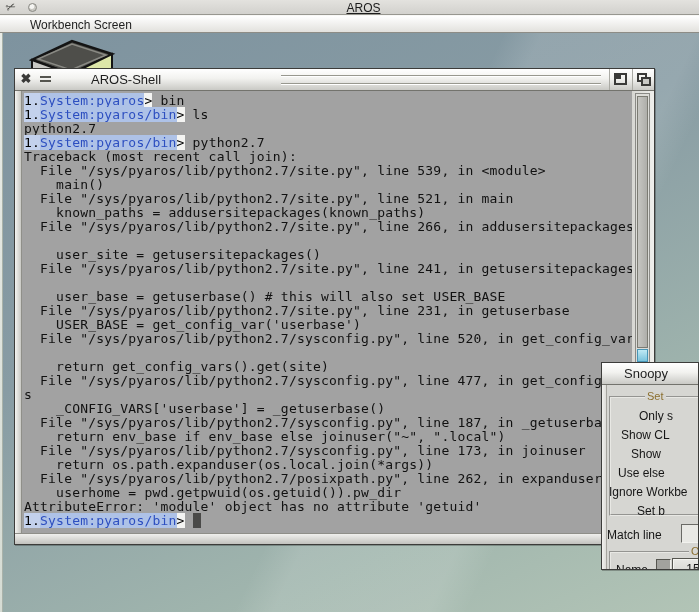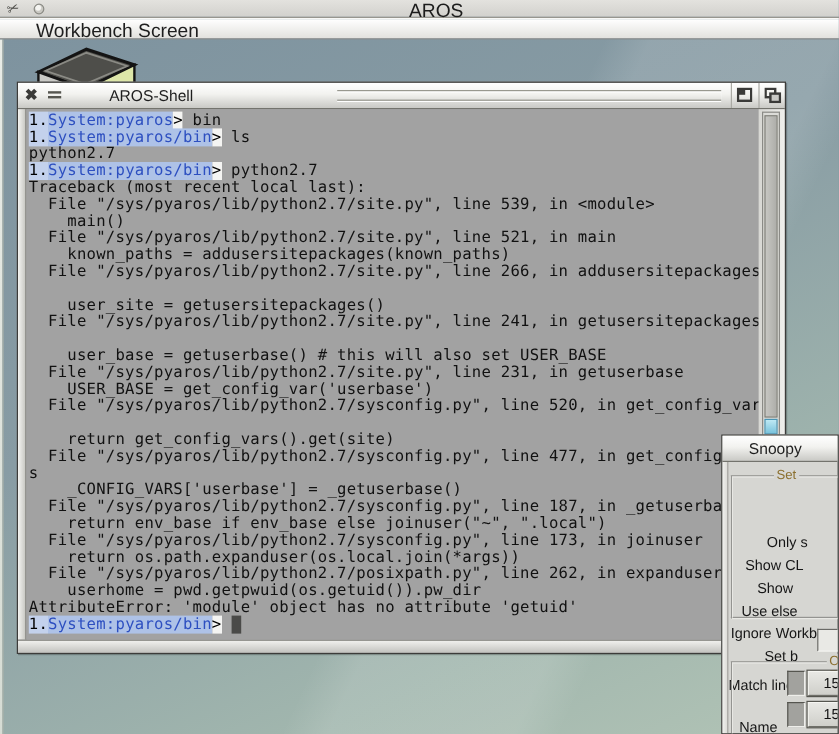--- a/index.html
+++ b/index.html
@@ -8,27 +8,27 @@
 
   
   #menubar { position:absolute; left:0; top:0; width:699px; height:15px;
     background:linear-gradient(#e3e2de,#d2d1cd); border-bottom:1px solid #97968f;
     font-size:11px; color:#222; }
   .mb-icon { position:absolute; top:0; font-size:12px; color:#555; line-height:15px; }
   #mb-scissors { left:6px; transform:rotate(-20deg); color:#4a4a46; }
   #mb-circle { left:28px; top:3px; width:9px; height:9px; border:1px solid #8a8a84;
     border-radius:50%; background:radial-gradient(circle at 40% 35%, #f5f5f2 0 2px, #c9c8c2 3px); }
   #mb-title { position:absolute; left:52%; top:1px; transform:translateX(-50%);
-    font-size:16px; color:#1c1c1c; }
+    font-size:12px; color:#1c1c1c;text-decoration:underline; }
 
   
   #screenbar { position:absolute; left:0; top:15px; width:699px; height:18px;
     background:linear-gradient(#ffffff,#e2e1dd); border-top:1px solid #f8f8f6;
     border-bottom:1px solid #8d8c86; }
-  #screenbar-title { position:absolute; left:30px; top:2px; font-size:16px; color:#1e1e1e; }
+  #screenbar-title { position:absolute; left:30px; top:2px; font-size:12px; color:#1e1e1e; }
 
   
   #desktop { position:absolute; left:0; top:33px; width:699px; height:579px;
     background:
       linear-gradient(115deg, rgba(255,255,255,0) 52%, rgba(255,255,255,.12) 56%,
         rgba(255,255,255,.12) 72%, rgba(255,255,255,0) 76%),
       linear-gradient(155deg,#7e939f 0%,#889ca4 40%,#a2b7ae 78%,#b2c4b6 100%); }
   #desktop-left-strip { position:absolute; left:0; top:0; width:3px; height:100%;
     background:linear-gradient(#e9ece7,#d6dcd4); border-right:1px solid #a9b2a9; }
   #disk-icon { position:absolute; left:22px; top:5px; }
@@ -76,33 +76,33 @@
     background:#a2a2a2; padding:3px 0 0 2px;
     font-family:"DejaVu Sans Mono", monospace; font-size:13px; line-height:14px;
     letter-spacing:.2px; color:#111; overflow:hidden; }
   .term-line { white-space:pre; height:14px; }
   .seg-h { color:#2d4fc0; background:#aec2e7; }
   .seg-n { color:#000; background:#c3d1ec; }
   .seg-g { color:#000; background:#f4f4f2; }
   .seg-c { background:#4a4a48; color:#4a4a48; }
 
   
-  #snoopy-window { left:601px; top:329px; width:98px; height:250px; z-index:5;
+  #snoopy-window { left:601px; top:329px; width:98px; height:208px; z-index:5;
     background:#d6d6d2; }
   #snoopy-title { left:22px; }
   .s-left { position:absolute; left:0; top:22px; width:5px; bottom:0;
     background:linear-gradient(90deg,#f1f1ee,#dddcd8); border-right:1px solid #a5a49e; }
   .groupbox { position:absolute; border:2px groove #e8e8e4; }
   #snoopy-group1 { left:7px; top:33px; width:130px; height:120px; }
   #snoopy-group2 { left:7px; top:188px; width:130px; height:92px; }
   .group-title { position:absolute; font-size:11px; color:#8b6f2e;
     background:#d6d6d2; padding:0 2px; }
   #group1-title { left:43px; top:27px; }
   #group2-title { left:47px; top:182px;margin-left:40px; }
-  .sn-label { position:absolute; font-size:12px; color:#161616; white-space:nowrap;margin-top:36px; }
+  .sn-label { position:absolute; font-size:12px; color:#161616; white-space:nowrap; }
   #match-input { position:absolute; left:79px; top:161px; width:30px; height:19px;
     background:#e9e9e5; border:1px solid; border-color:#6a6a66 #f2f2ee #f2f2ee #6a6a66; }
   .slider-box { position:absolute; left:54px; width:15px; height:21px;
     background:#a2a29e; border:1px solid; border-color:#55554f #eeeeea #eeeeea #55554f; }
   .value-box { position:absolute; left:71px; width:40px; height:21px;
     background:linear-gradient(#e8e8e4,#cfcfca); border:1px solid;
     border-color:#f6f6f2 #6e6e68 #6e6e68 #f6f6f2; outline:1px solid #55554f;
     font-size:12px; color:#111; text-align:center; line-height:19px; }
 </style>
 </head>
@@ -158,21 +158,21 @@
         <div class="sb-thumb"></div>
         <div class="sb-cyan"></div>
       </div>
     </div>
 
     <div id="terminal-output">
         <div class="term-line"><span class="seg-n">1.</span><span class="seg-h">System:pyaros</span><span class="seg-g">&gt;</span><span> bin</span></div>
         <div class="term-line"><span class="seg-n">1.</span><span class="seg-h">System:pyaros/bin</span><span class="seg-g">&gt;</span><span> ls</span></div>
         <div class="term-line"><span>python2.7</span></div>
         <div class="term-line"><span class="seg-n">1.</span><span class="seg-h">System:pyaros/bin</span><span class="seg-g">&gt;</span><span> python2.7</span></div>
-        <div class="term-line"><span>Traceback (most recent local last):</span></div>
+        <div class="term-line"><span>Traceback (most recent call join):</span></div>
         <div class="term-line"><span>  File "/sys/pyaros/lib/python2.7/site.py", line 539, in &lt;module&gt;</span></div>
         <div class="term-line"><span>    main()</span></div>
         <div class="term-line"><span>  File "/sys/pyaros/lib/python2.7/site.py", line 521, in main</span></div>
         <div class="term-line"><span>    known_paths = addusersitepackages(known_paths)</span></div>
         <div class="term-line"><span>  File "/sys/pyaros/lib/python2.7/site.py", line 266, in addusersitepackages</span></div>
         <div class="term-line">&nbsp;</div>
         <div class="term-line"><span>    user_site = getusersitepackages()</span></div>
         <div class="term-line"><span>  File "/sys/pyaros/lib/python2.7/site.py", line 241, in getusersitepackages</span></div>
         <div class="term-line">&nbsp;</div>
         <div class="term-line"><span>    user_base = getuserbase() # this will also set USER_BASE</span></div>

